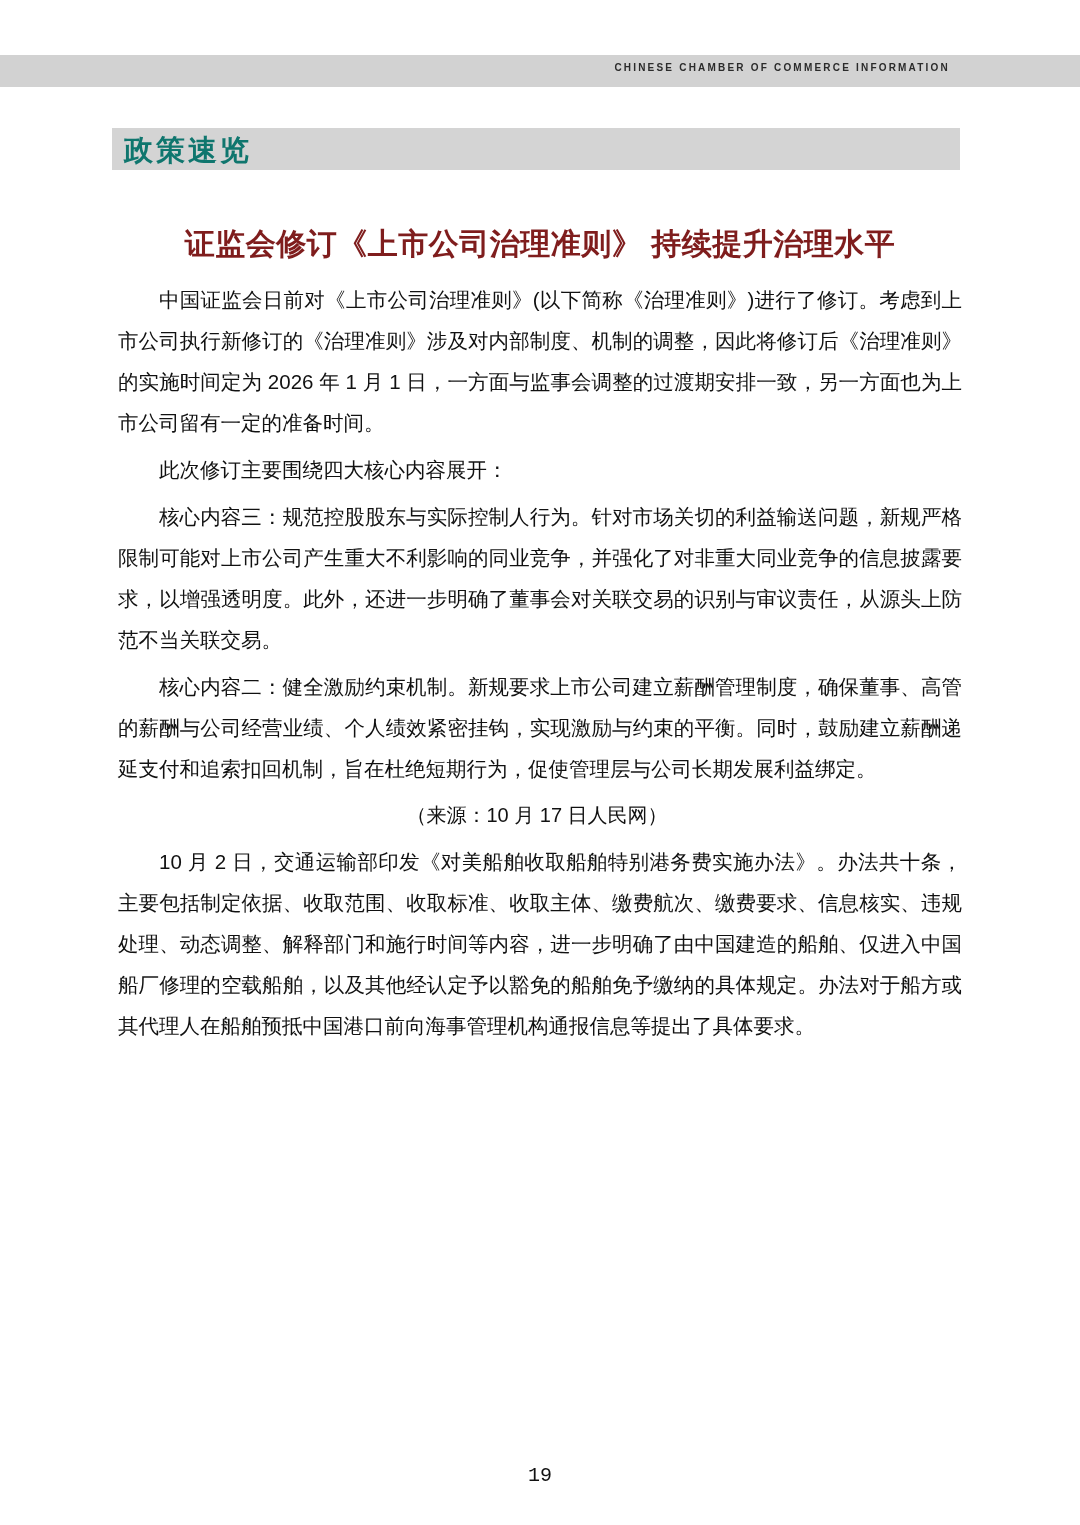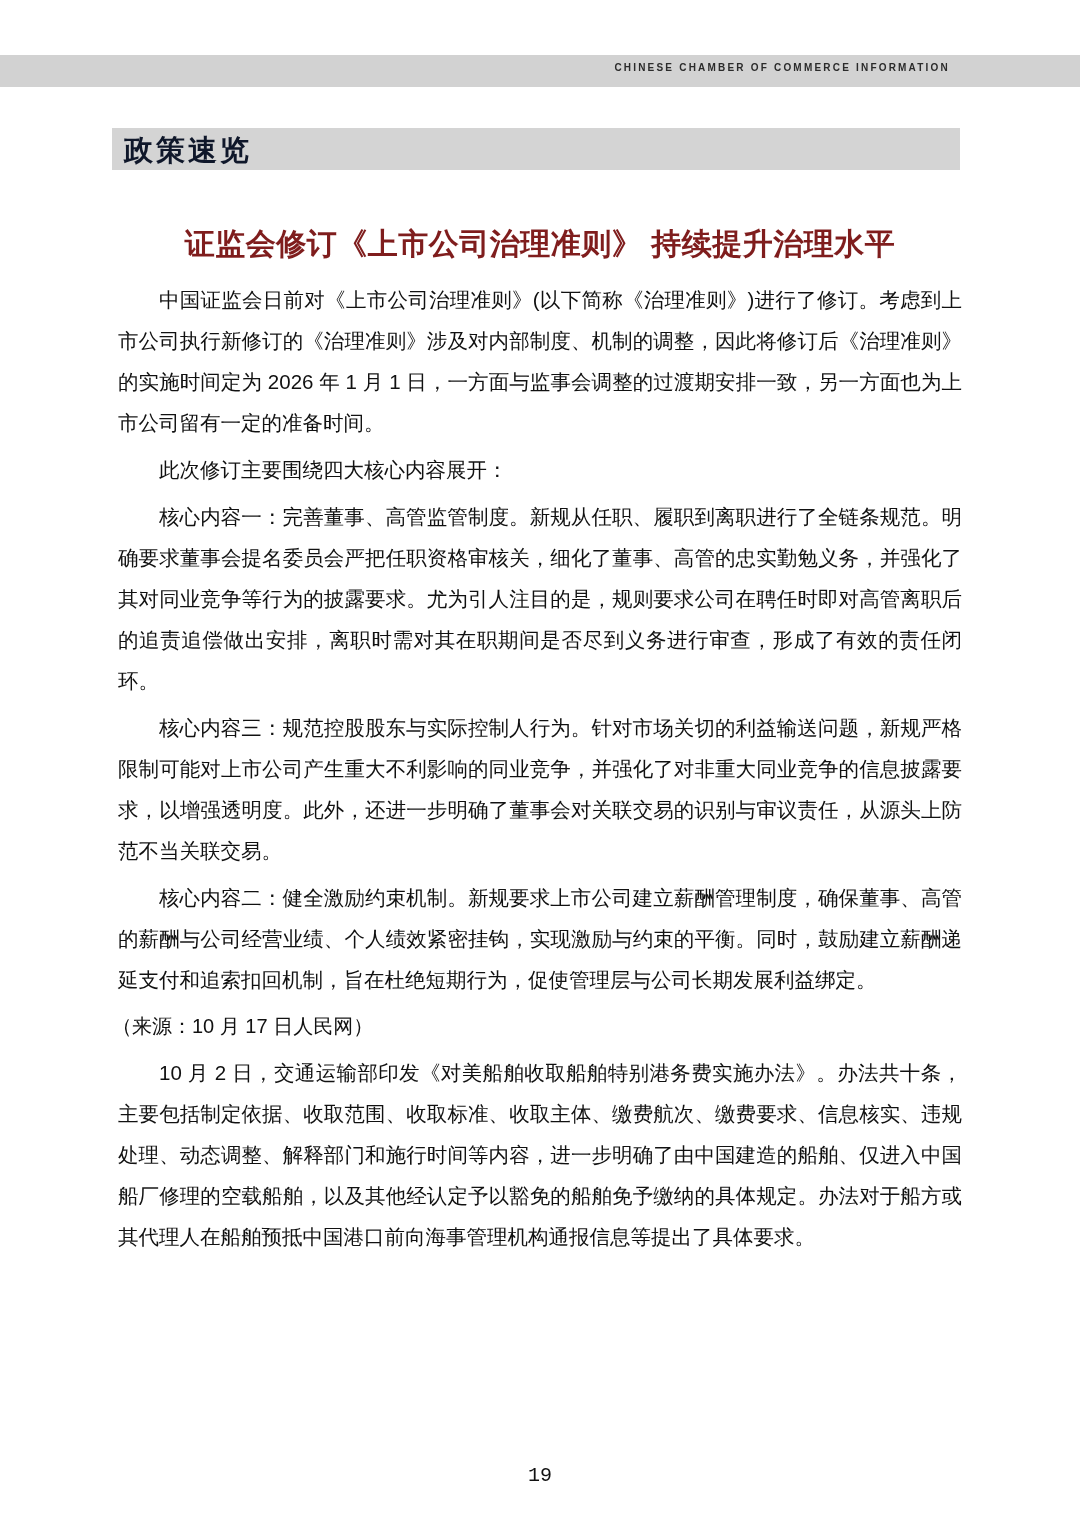--- a/index.html
+++ b/index.html
@@ -51,21 +51,21 @@
     background: #d4d4d4;
   }
   .section-banner-title {
     position: absolute;
     top: 131px;
     left: 124px;
     font-family: "Liberation Serif", "DejaVu Serif", serif;
     font-size: 29px;
     font-weight: bold;
     letter-spacing: 3px;
-    color: #0f172a;
+    color: #0f766e;
     background: transparent;
     line-height: 38px;
   }
   
   .content {
     position: absolute;
     top: 200px;
     left: 112px;
     width: 856px;
   }
@@ -90,21 +90,21 @@
     text-align: justify;
     text-justify: inter-ideograph;
     margin: 6px;
     text-indent: 2em;
     color: #111;
   }
   p.source-line {
     font-family: "Liberation Sans", sans-serif;
     font-size: 20px;
     line-height: 40px;
-    text-align: left;
+    text-align: center;
     margin: 6px 0 0 0;
     padding-right: 6px;
     color: #111;
   }
   .page-number {
     position: absolute;
     bottom: 38px;
     left: 0;
     width: 1080px;
     text-align: center;
@@ -123,21 +123,20 @@
 
   <div class="section-banner"></div>
   <div class="section-banner-title">政策速览</div>
 
   <div class="content">
 
     <h1 class="article-title">证监会修订《上市公司治理准则》  持续提升治理水平</h1>
 
     <p class="body-text">中国证监会日前对《上市公司治理准则》(以下简称《治理准则》)进行了修订。考虑到上市公司执行新修订的《治理准则》涉及对内部制度、机制的调整，因此将修订后《治理准则》的实施时间定为 2026 年 1 月 1 日，一方面与监事会调整的过渡期安排一致，另一方面也为上市公司留有一定的准备时间。</p>
     <p class="body-text">此次修订主要围绕四大核心内容展开：</p>
-    <p class="body-text">核心内容一：完善董事、高管监管制度。新规从任职、履职到离职进行了全链条规范。明确要求董事会提名委员会严把任职资格审核关，细化了董事、高管的忠实勤勉义务，并强化了其对同业竞争等行为的披露要求。尤为引人注目的是，规则要求公司在聘任时即对高管离职后的追责追偿做出安排，离职时需对其在职期间是否尽到义务进行审查，形成了有效的责任闭环。</p>
     <p class="body-text">核心内容三：规范控股股东与实际控制人行为。针对市场关切的利益输送问题，新规严格限制可能对上市公司产生重大不利影响的同业竞争，并强化了对非重大同业竞争的信息披露要求，以增强透明度。此外，还进一步明确了董事会对关联交易的识别与审议责任，从源头上防范不当关联交易。</p>
     <p class="body-text">核心内容二：健全激励约束机制。新规要求上市公司建立薪酬管理制度，确保董事、高管的薪酬与公司经营业绩、个人绩效紧密挂钩，实现激励与约束的平衡。同时，鼓励建立薪酬递延支付和追索扣回机制，旨在杜绝短期行为，促使管理层与公司长期发展利益绑定。</p>
 
     <p class="source-line">（来源：10 月 17 日人民网）</p>
 
 
     <p class="body-text">10 月 2 日，交通运输部印发《对美船舶收取船舶特别港务费实施办法》。办法共十条，主要包括制定依据、收取范围、收取标准、收取主体、缴费航次、缴费要求、信息核实、违规处理、动态调整、解释部门和施行时间等内容，进一步明确了由中国建造的船舶、仅进入中国船厂修理的空载船舶，以及其他经认定予以豁免的船舶免予缴纳的具体规定。办法对于船方或其代理人在船舶预抵中国港口前向海事管理机构通报信息等提出了具体要求。</p>
 
   </div>
 

